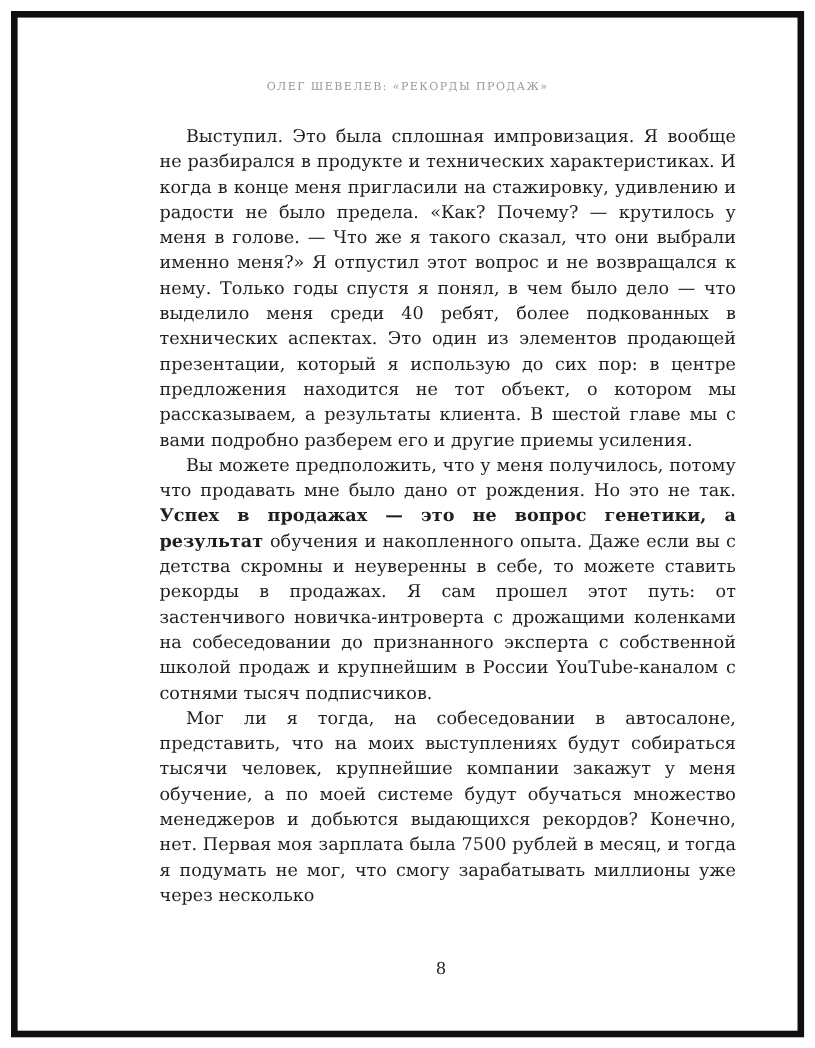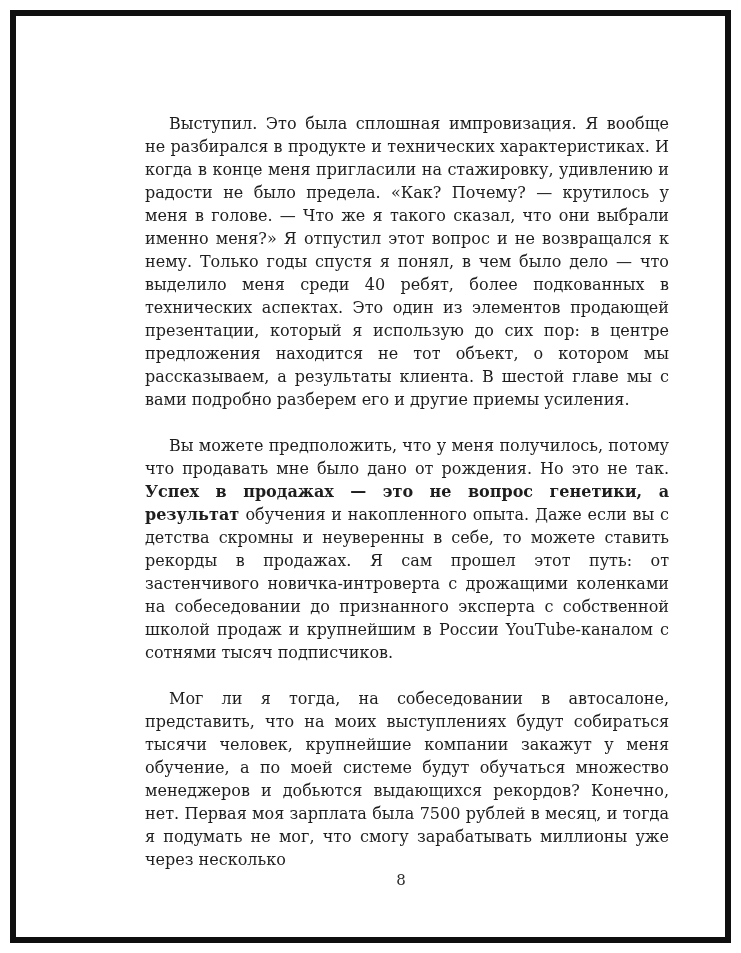--- a/index.html
+++ b/index.html
@@ -44,39 +44,39 @@
     font-size: 16px;
     line-height: 23px;
     text-align: justify;
     hyphens: auto;
   }
   .body-text p {
     margin: 0;
     text-indent: 24px;
   }
   .body-text p + p {
-    margin-top: 23px;
   }
   .body-text strong {
     font-weight: bold;
   }
   .page-number {
     position: absolute;
     bottom: 48px;
     left: 129px;
     right: 68px;
     text-align: center;
     font-size: 15px;
     color: #2a2a2a;
   }
 </style>
 </head>
 <body>
 
 <div class="page-frame">
+  <div class="running-header">Олег Шевелев: «Рекорды продаж»</div>
 
   <div class="body-text">
       <p><span>Выступил. Это была сплошная импровизация. Я вообще не разбирался в продукте и технических характеристиках. И когда в конце меня пригласили на стажировку, удивлению и радости не было предела. «Как? Почему? — крутилось у меня в голове. — Что же я такого сказал, что они выбрали именно меня?» Я отпустил этот вопрос и не возвращался к нему. Только годы спустя я понял, в чем было дело — что выделило меня среди 40 ребят, более подкованных в технических аспектах. Это один из элементов продающей презентации, который я использую до сих пор: в центре предложения находится не тот объект, о котором мы рассказываем, а результаты клиента. В шестой главе мы с вами подробно разберем его и другие приемы усиления.</span></p>
       <p><span>Вы можете предположить, что у меня получилось, потому что продавать мне было дано от рождения. Но это не так. </span><strong>Успех в продажах — это не вопрос генетики, а результат </strong><span>обучения и накопленного опыта. Даже если вы с детства скромны и неуверенны в себе, то можете ставить рекорды в продажах. Я сам прошел этот путь: от застенчивого новичка-интроверта с дрожащими коленками на собеседовании до признанного эксперта с собственной школой продаж и крупнейшим в России YouTube-каналом с сотнями тысяч подписчиков.</span></p>
       <p><span>Мог ли я тогда, на собеседовании в автосалоне, представить, что на моих выступлениях будут собираться тысячи человек, крупнейшие компании закажут у меня обучение, а по моей системе будут обучаться множество менеджеров и добьются выдающихся рекордов? Конечно, нет. Первая моя зарплата была 7500 рублей в месяц, и тогда я подумать не мог, что смогу зарабатывать миллионы уже через несколько</span></p>
     </div>
 
   <div class="page-number">8</div>
 </div>
 

